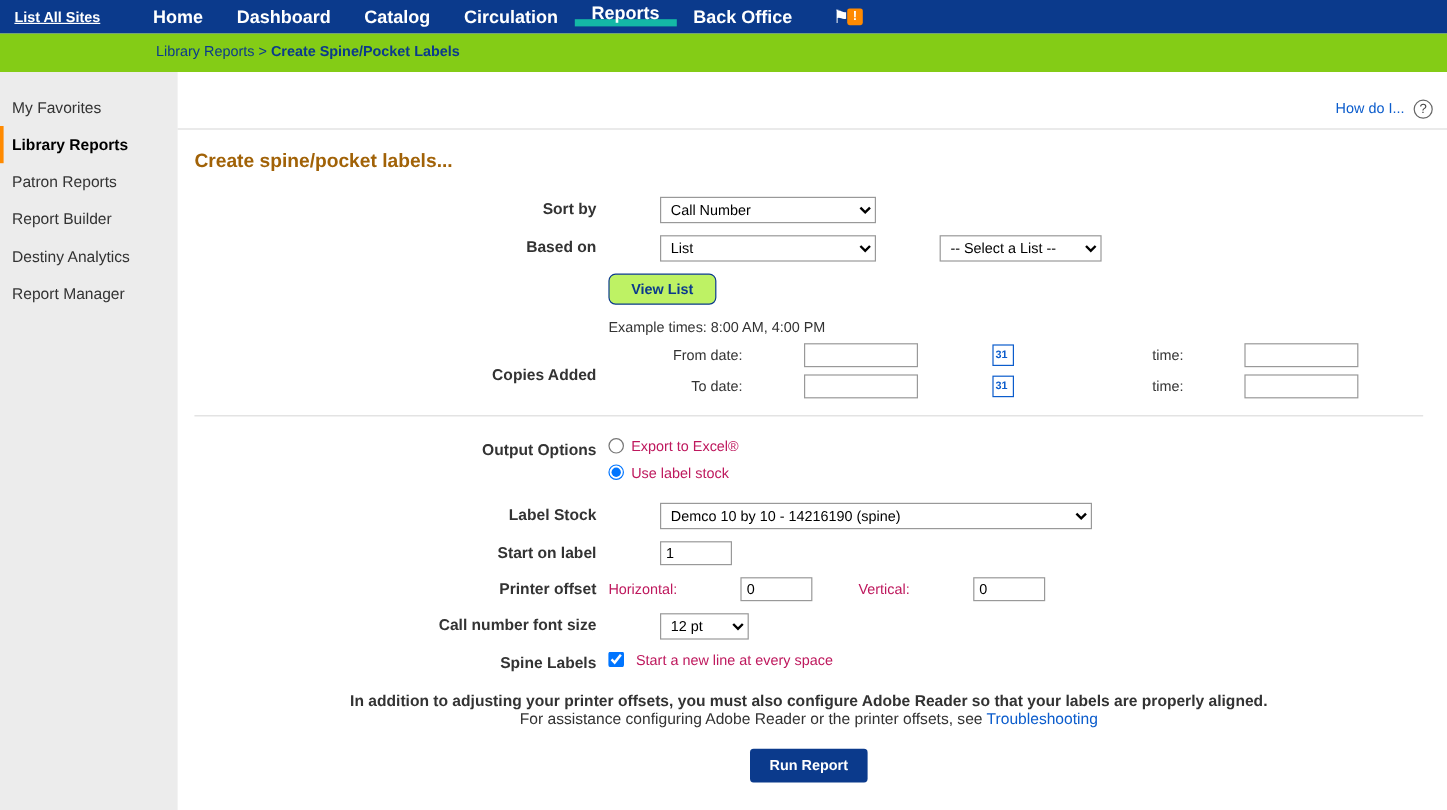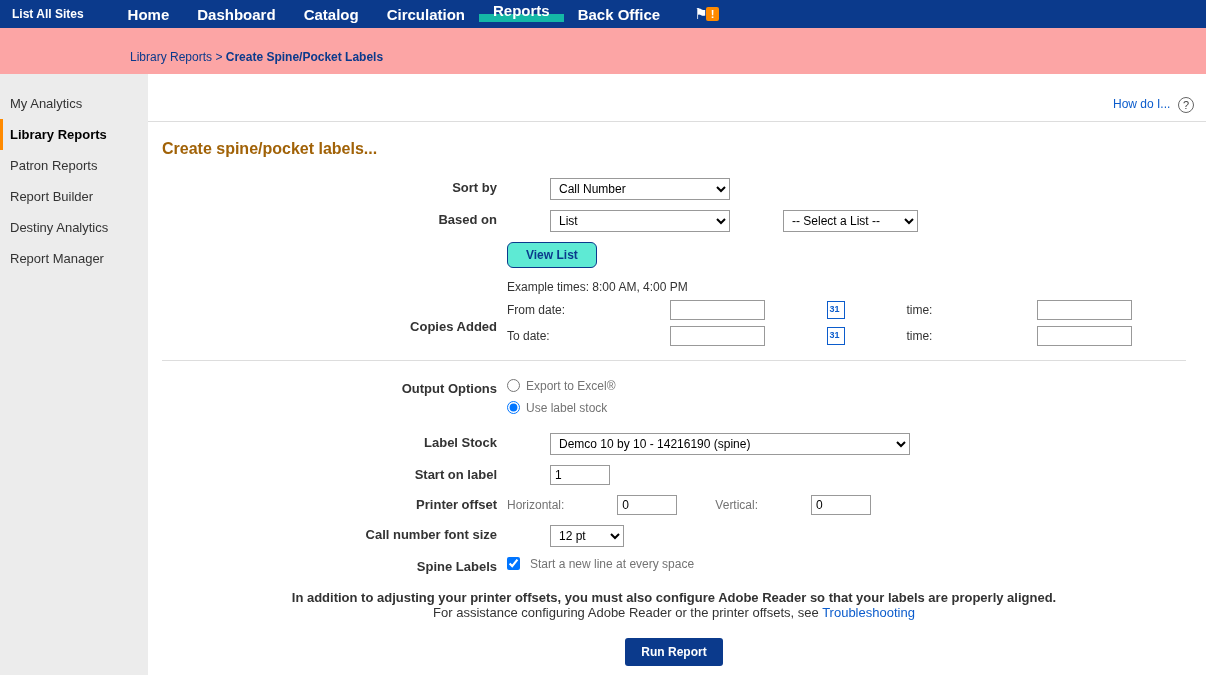--- a/index.html
+++ b/index.html
@@ -1,24 +1,24 @@
 <!DOCTYPE html>
 <html><head>
 <meta charset="utf-8">
 <style>
   * { box-sizing: border-box; margin: 0; padding: 0; }
   body { font-family: Arial, Helvetica, sans-serif; font-size: 13px; color: #333; background: #fff; }
   .topnav { background: #0b3a8c; height: 28px; display: flex; align-items: center; padding: 0 12px; color: #fff; }
-  .topnav .site-link { font-size: 12px; font-weight: bold; color: #fff; margin-right: 30px; cursor: pointer; }
+  .topnav .site-link { font-size: 12px; font-weight: bold; color: #fff; margin-right: 30px; cursor: pointer; text-decoration: underline; }
   .topnav .nav-item { font-size: 15px; font-weight: bold; color: #fff; padding: 0 14px; height: 16px; display: flex; align-items: center; cursor: pointer; }
-  .topnav .nav-item.active { border-bottom: 8px solid #14b8a6; }
+  .topnav .nav-item.active { border-bottom: 6px solid #14b8a6; }
   .topnav .flag-badge { margin-left: 20px; display: flex; align-items: center; cursor: pointer; }
   .topnav .flag-badge .flag { font-size: 15px; color:#fff; }
   .topnav .flag-badge .badge { background:#ff8a00; color:#fff; font-size:11px; font-weight:bold; padding:1px 5px; border-radius:2px; margin-left:-2px; }
-  .breadcrumb-bar { background: #fca5a5; padding: 22px 130px 10px; font-size: 12px; }
+  .breadcrumb-bar { background: #84cc16; padding: 8px 130px 10px; font-size: 12px; }
   .breadcrumb-bar a { color:#0b3a8c; text-decoration: none; }
   .breadcrumb-bar .sep { color:#0b3a8c; }
   .breadcrumb-bar .current { color:#0b3a8c; font-weight: bold; }
   .layout { display:flex; }
   .sidebar { width:148px; background:#ececec; min-height:640px; padding-top:14px; }
   .sidebar .side-item { padding: 8px 10px 8px 10px; font-size:13px; color:#333; cursor:pointer; }
   .sidebar .side-item.active { border-left: 3px solid #ff8a00; font-weight:bold; color:#000; padding-left:7px; }
   .content { flex:1; padding: 0 0 10px 0; }
   .help-row { text-align:right; padding: 22px 12px 8px 0; }
   .help-row a { color:#0b5ccc; font-size:12px; text-decoration:none; }
@@ -29,35 +29,35 @@
   .form-label { width:345px; text-align:right; padding-right:10px; font-weight:bold; font-size:13px; padding-top:2px; }
   .form-body { flex:1; display:flex; flex-wrap:wrap; align-items:center; gap:8px 10px; }
   select, input[type="text"] { font-size:12px; padding:2px 4px; border:1px solid #999; background:#fff;margin-left:43px; }
   select { height:22px; }
   .w180 { width:180px; }
   .w120 { width:135px; }
   .w95 { width:95px; }
   .w60 { width:60px; }
   .w360 { width:360px; }
   .btn { font-size:12px; font-weight:bold; padding:5px 18px; border-radius:6px; cursor:pointer; }
-  .btn-outline { background:#5eead4; color:#0b3a8c; border:1.5px solid #0b3a8c; }
+  .btn-outline { background:#bef264; color:#0b3a8c; border:1.5px solid #0b3a8c; }
   .btn-primary { background:#0b3a8c; color:#fff; border:none; padding:7px 16px; border-radius:3px; }
   .hint { font-size:12px; color:#333; margin-bottom:6px; }
-  .inline-label { font-size:12px; color:#737373; }
+  .inline-label { font-size:12px; color:#be185d; }
   .cal-icon { display:inline-block; width:18px; height:18px; border:1.5px solid #0b5ccc; position:relative; cursor:pointer; background:#fff; }
   .cal-icon::after { content:"31"; color:#0b5ccc; font-size:9px; font-weight:bold; position:absolute; top:2px; left:2px; }
   .divider { border-top:1px solid #ddd; margin: 14px 0 18px; }
   .radio-row { display:flex; align-items:center; gap:6px; margin-bottom:8px; }
   .stacked .radio-row { margin-bottom:8px; }
   .note-block { text-align:center; font-size:13px; margin-top: 16px; }
   .note-block .bold { font-weight:bold; }
   .note-block a { color:#0b5ccc; text-decoration:none; }
   .run-row { text-align:center; margin-top:18px; }
   .copies-grid { display:grid; grid-template-columns: auto auto auto auto auto; column-gap:8px; row-gap:6px; align-items:center; }
-  .copies-grid .lab { font-size:12px; text-align:left; }
+  .copies-grid .lab { font-size:12px; text-align:right; }
 </style>
 </head>
 <body>
 
 <div class="topnav">
   <span class="site-link">List All Sites</span>
   <span class="nav-item">Home</span>
   <span class="nav-item">Dashboard</span>
   <span class="nav-item">Catalog</span>
   <span class="nav-item">Circulation</span>
@@ -70,21 +70,21 @@
 </div>
 
 <div class="breadcrumb-bar">
   <a href="#">Library Reports</a>
   <span class="sep">&gt;</span>
   <span class="current">Create Spine/Pocket Labels</span>
 </div>
 
 <div class="layout">
   <div class="sidebar">
-    <div class="side-item">My Analytics</div>
+    <div class="side-item">My Favorites</div>
     <div class="side-item active">Library Reports</div>
     <div class="side-item">Patron Reports</div>
     <div class="side-item">Report Builder</div>
     <div class="side-item">Destiny Analytics</div>
     <div class="side-item">Report Manager</div>
   </div>
 
   <div class="content">
     <div class="help-row">
       <a href="#">How do I...</a>

